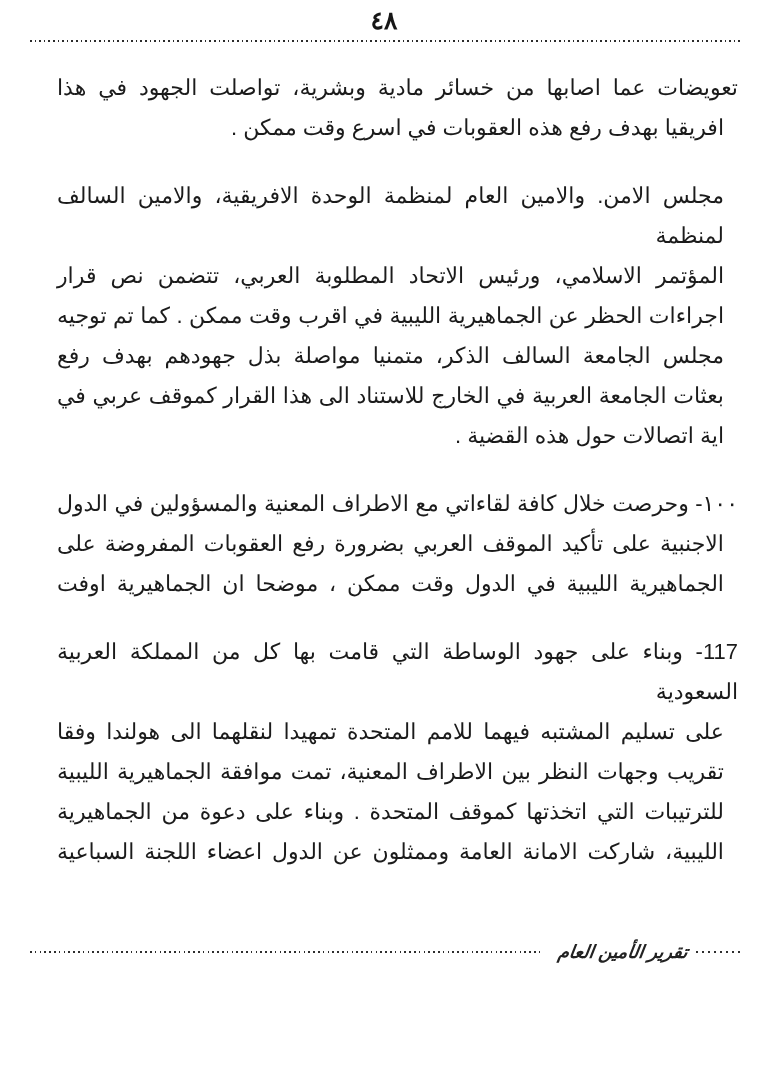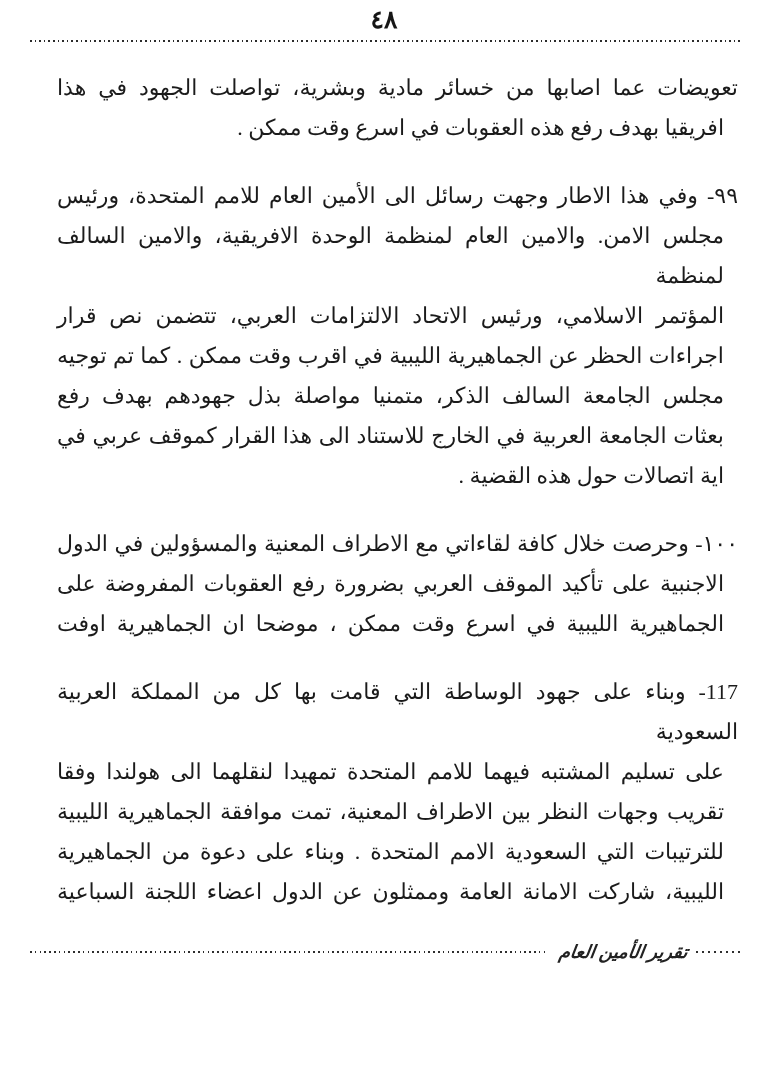--- a/index.html
+++ b/index.html
@@ -3,21 +3,21 @@
 <meta charset="utf-8">
 <style>
   html, body { margin: 0; padding: 0; background: #e8e8e8; }
   .page {
     position: relative;
     width: 768px;
     height: 1085px;
     margin: 0 auto;
     background: #ffffff;
     overflow: hidden;
-    font-family: Liberation Serif, serif;
+    font-family: Liberation Sans, sans-serif;
     color: #1b1b1b;
   }
   .pagenum {
     padding-top: 5px;
     text-align: center;
     font-size: 25px;
     font-weight: bold;
     color: #161616;
     line-height: 30px;
   }
@@ -83,40 +83,39 @@
   <div class="dotrule"></div>
 
   <div class="body">
 
     <div class="para">
       <div class="line jl">تعويضات عما اصابها من خسائر مادية وبشرية، تواصلت الجهود في هذا</div>
       <div class="line el ind">افريقيا بهدف رفع هذه العقوبات في اسرع وقت ممكن .</div>
     </div>
 
     <div class="para">
-      <div class="line jl">٩٩- وفي هذا الاطار وجهت رسائل الى الأمين العام للامم المتحدة، ورئيس</div>
       <div class="line jl ind">مجلس الامن. والامين العام لمنظمة الوحدة الافريقية، والامين السالف لمنظمة</div>
-      <div class="line jl ind">المؤتمر الاسلامي، ورئيس الاتحاد الالتزامات العربي، تتضمن نص قرار</div>
+      <div class="line jl ind">المؤتمر الاسلامي، ورئيس الاتحاد المطلوبة العربي، تتضمن نص قرار</div>
       <div class="line jl ind">اجراءات الحظر عن الجماهيرية الليبية في اقرب وقت ممكن . كما تم توجيه</div>
       <div class="line jl ind">مجلس الجامعة السالف الذكر، متمنيا مواصلة بذل جهودهم بهدف رفع</div>
       <div class="line jl ind">بعثات الجامعة العربية في الخارج للاستناد الى هذا القرار كموقف عربي في</div>
       <div class="line el ind">اية اتصالات حول هذه القضية .</div>
     </div>
 
     <div class="para">
       <div class="line jl">١٠٠- وحرصت خلال كافة لقاءاتي مع الاطراف المعنية والمسؤولين في الدول</div>
       <div class="line jl ind">الاجنبية على تأكيد الموقف العربي بضرورة رفع العقوبات  المفروضة على</div>
-      <div class="line jl ind">الجماهيرية الليبية في اسرع وقت ممكن ، موضحا ان الجماهيرية اوفت</div>
+      <div class="line jl ind">الجماهيرية الليبية في الدول وقت ممكن ، موضحا ان الجماهيرية اوفت</div>
     </div>
 
     <div class="para">
       <div class="line jl">117- وبناء على جهود الوساطة التي قامت بها كل من المملكة العربية السعودية</div>
       <div class="line jl ind">على تسليم المشتبه فيهما للامم المتحدة تمهيدا لنقلهما الى هولندا وفقا</div>
       <div class="line jl ind">تقريب وجهات النظر بين الاطراف المعنية، تمت  موافقة الجماهيرية الليبية</div>
-      <div class="line jl ind">للترتيبات التي السعودية الامم المتحدة . وبناء على دعوة من الجماهيرية</div>
+      <div class="line jl ind">للترتيبات التي اتخذتها كموقف المتحدة . وبناء على دعوة من الجماهيرية</div>
       <div class="line jl ind">الليبية، شاركت الامانة العامة وممثلون عن الدول اعضاء اللجنة السباعية</div>
     </div>
 
   </div>
 
   <div class="footer">
     <div class="frule"></div>
     <div class="ftext">تقرير الأمين العام</div>
     <div class="fdash"></div>
   </div>

